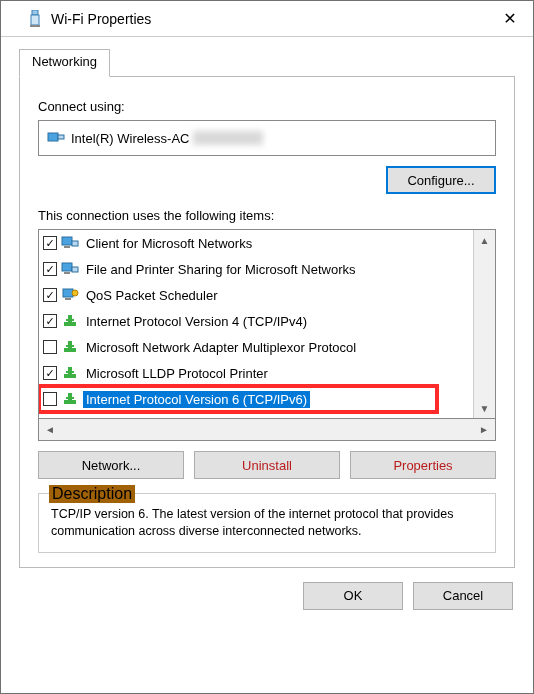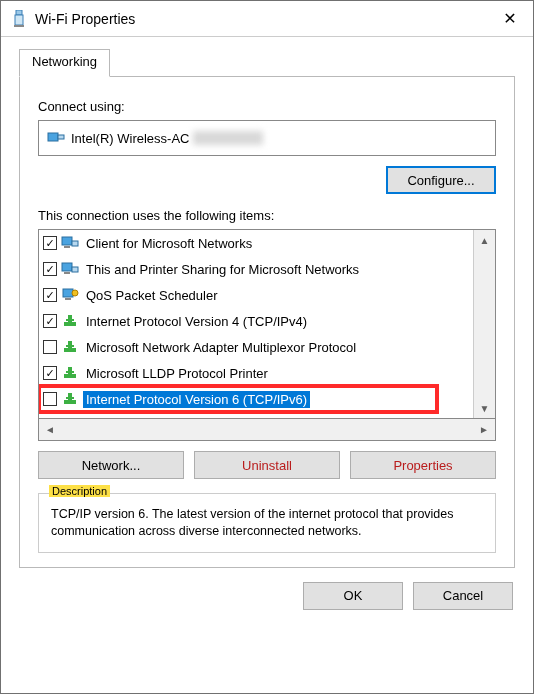--- a/index.html
+++ b/index.html
@@ -10,21 +10,21 @@
     font-size: 13px;
     background: #fff;
     width: 534px;
     height: 694px;
     border: 1px solid #707070;
   }
   .titlebar {
     display: flex;
     align-items: center;
     height: 36px;
-    padding: 0 0 0 8px;
+    padding: 0 0 0 24px;
     border-bottom: 1px solid #ccc;
   }
   .titlebar .icon {
     width: 20px; height: 20px;
     display: flex; align-items: center; justify-content: center;
     margin-right: 6px;
   }
   .titlebar .title { flex: 1; font-size: 14px; }
   .titlebar .close {
     width: 46px; height: 100%;
@@ -168,23 +168,23 @@
   .btnrow .btn { flex: 1; }
   .fieldset {
     margin-top: 14px;
     border: 1px solid #ccc;
     padding: 8px 12px 12px 12px;
     position: relative;
   }
   .fieldset .legend {
     position: absolute;
     top: -9px; left: 10px;
-    background: #fde047;
+    background: #a16207;
     padding: 0 3px;
-    font-size: 11px;
+    font-size: 16px;
   }
   .fieldset .desc {
     font-size: 12.5px;
     line-height: 1.35;
     margin-top: 4px;
   }
   .footer {
     display: flex;
     justify-content: flex-end;
     gap: 10px;
@@ -249,21 +249,21 @@
           </div>
           <div class="list-row">
             <span class="cbx">✓</span>
             <span class="iicon">
               <svg width="18" height="16" viewBox="0 0 18 16">
                 <rect x="1" y="2" width="10" height="8" fill="#4aa3e0" stroke="#2a6fa0"></rect>
                 <rect x="3" y="11" width="6" height="2" fill="#888"></rect>
                 <rect x="11" y="6" width="6" height="5" fill="#b7d8ef" stroke="#2a6fa0"></rect>
               </svg>
             </span>
-            <span class="itxt">This and Printer Sharing for Microsoft Networks</span>
+            <span class="itxt">File and Printer Sharing for Microsoft Networks</span>
           </div>
           <div class="list-row">
             <span class="cbx">✓</span>
             <span class="iicon">
               <svg width="18" height="16" viewBox="0 0 18 16">
                 <rect x="2" y="2" width="10" height="8" fill="#4aa3e0" stroke="#2a6fa0"></rect>
                 <rect x="4" y="11" width="6" height="2" fill="#888"></rect>
                 <circle cx="14" cy="6" r="3" fill="#f0c020" stroke="#b08000"></circle>
               </svg>
             </span>

